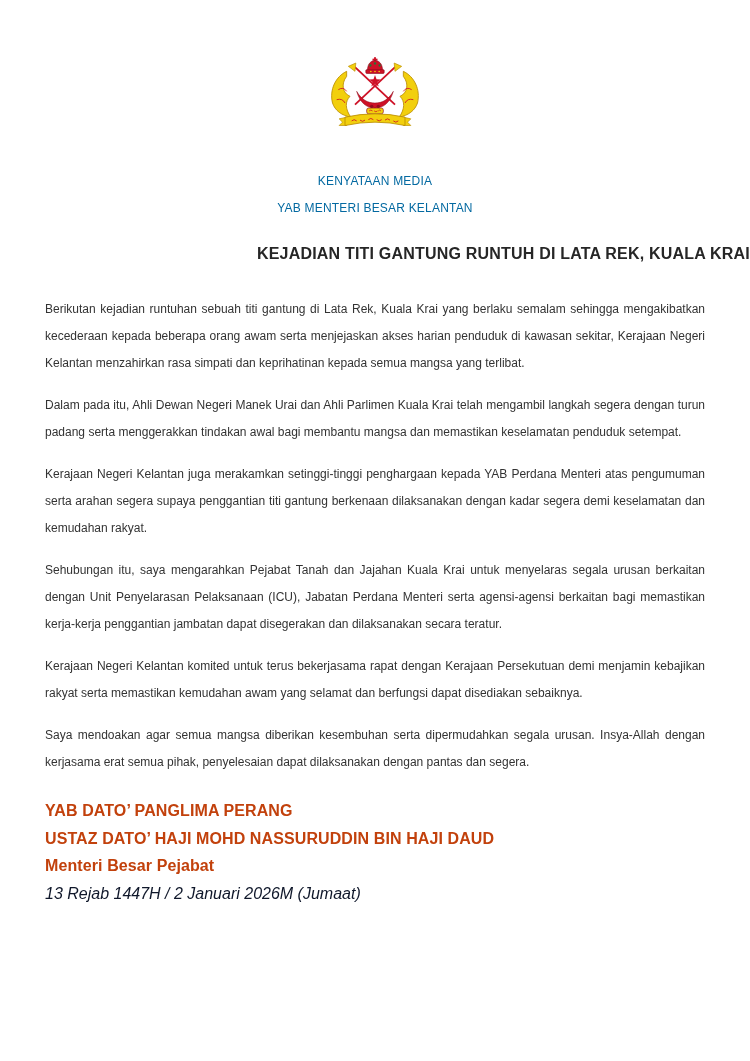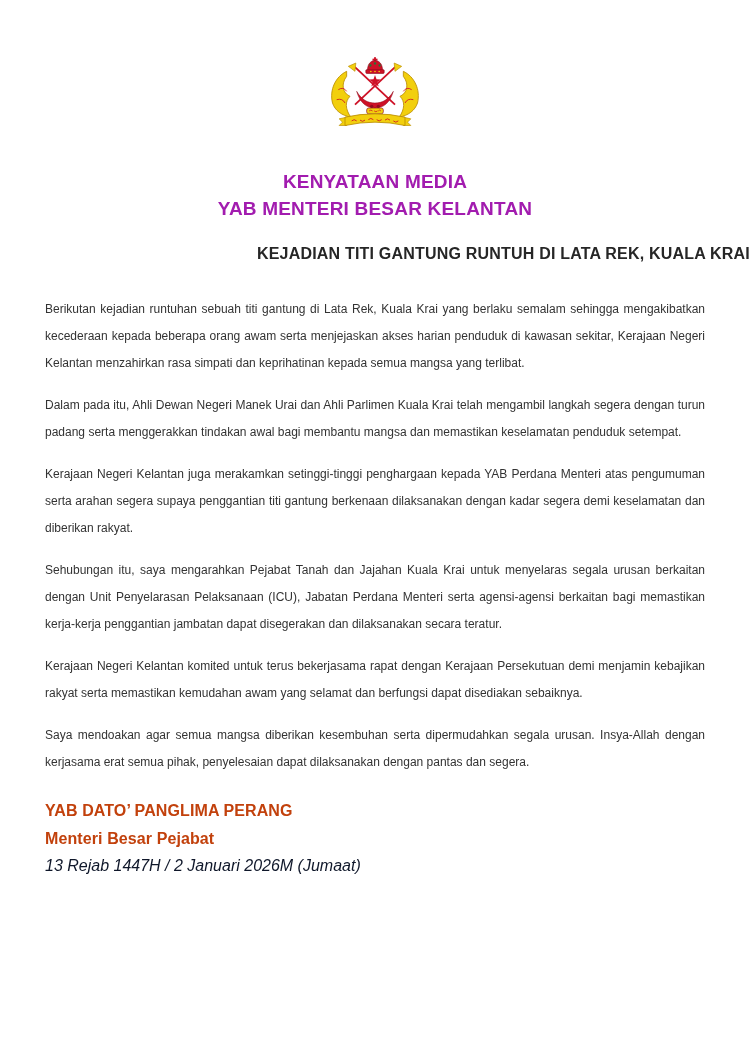--- a/index.html
+++ b/index.html
@@ -21,24 +21,24 @@
     width: 100px;
     height: 84px;
     margin: 56px auto 0 auto;
   }
   .crest-wrap svg { display: block; width: 100%; height: 100%; }
   .doc-header {
     margin-top: 28px;
     text-align: center;
   }
   .doc-header .h-line {
-    font-size: 19px;
+    font-size: 12px;
     line-height: 27px;
-    font-weight: 700;
-    color: #a21caf;
+    font-weight: 400;
+    color: #0369a1;
     letter-spacing: 0.2px;
   }
   .subject-line {
     margin-top: 19px;
     text-align: right;
     font-size: 16px;
     line-height: 26px;
     font-weight: 700;
     color: #262626;
     letter-spacing: 0.2px;
@@ -120,25 +120,26 @@
   <div class="doc-header">
     <div class="h-line">KENYATAAN MEDIA</div>
     <div class="h-line">YAB MENTERI BESAR KELANTAN</div>
   </div>
 
   <div class="subject-line">KEJADIAN TITI GANTUNG RUNTUH DI LATA REK, KUALA KRAI</div>
 
   <div class="body-text">
     <p>Berikutan kejadian runtuhan sebuah titi gantung di Lata Rek, Kuala Krai yang berlaku semalam sehingga mengakibatkan kecederaan kepada beberapa orang awam serta menjejaskan akses harian penduduk di kawasan sekitar, Kerajaan Negeri Kelantan menzahirkan rasa simpati dan keprihatinan kepada semua mangsa yang terlibat.</p>
     <p>Dalam pada itu, Ahli Dewan Negeri Manek Urai dan Ahli Parlimen Kuala Krai telah mengambil langkah segera dengan turun padang serta menggerakkan tindakan awal bagi membantu mangsa dan memastikan keselamatan penduduk setempat.</p>
-    <p>Kerajaan Negeri Kelantan juga merakamkan setinggi-tinggi penghargaan kepada YAB Perdana Menteri atas pengumuman serta arahan segera supaya penggantian titi gantung berkenaan dilaksanakan dengan kadar segera demi keselamatan dan diberikan rakyat.</p>
+    <p>Kerajaan Negeri Kelantan juga merakamkan setinggi-tinggi penghargaan kepada YAB Perdana Menteri atas pengumuman serta arahan segera supaya penggantian titi gantung berkenaan dilaksanakan dengan kadar segera demi keselamatan dan kemudahan rakyat.</p>
     <p>Sehubungan itu, saya mengarahkan Pejabat Tanah dan Jajahan Kuala Krai untuk menyelaras segala urusan berkaitan dengan Unit Penyelarasan Pelaksanaan (ICU), Jabatan Perdana Menteri serta agensi-agensi berkaitan bagi memastikan kerja-kerja penggantian jambatan dapat disegerakan dan dilaksanakan secara teratur.</p>
     <p>Kerajaan Negeri Kelantan komited untuk terus bekerjasama rapat dengan Kerajaan Persekutuan demi menjamin kebajikan rakyat serta memastikan kemudahan awam yang selamat dan berfungsi dapat disediakan sebaiknya.</p>
     <p>Saya mendoakan agar semua mangsa diberikan kesembuhan serta dipermudahkan segala urusan. Insya-Allah dengan kerjasama erat semua pihak, penyelesaian dapat dilaksanakan dengan pantas dan segera.</p>
   </div>
 
   <div class="signature-block">
     <div class="sig-bold">YAB DATO’ PANGLIMA PERANG</div>
+    <div class="sig-bold">USTAZ DATO’ HAJI MOHD NASSURUDDIN BIN HAJI DAUD</div>
     <div class="sig-bold">Menteri Besar Pejabat</div>
     <div class="sig-date">13 Rejab 1447H / 2 Januari 2026M (Jumaat)</div>
   </div>
 
 </div>
 
 </body></html>

